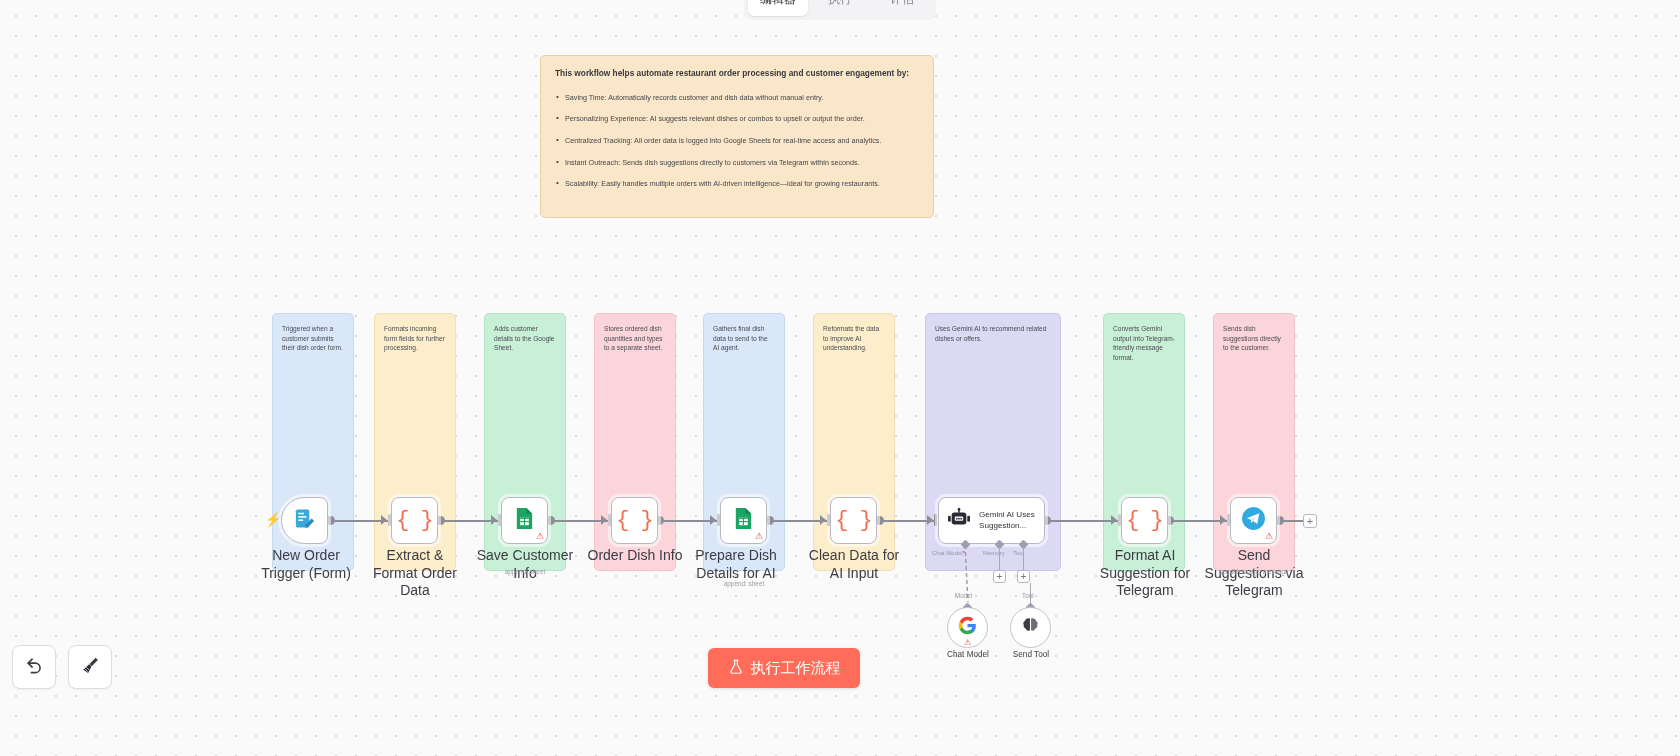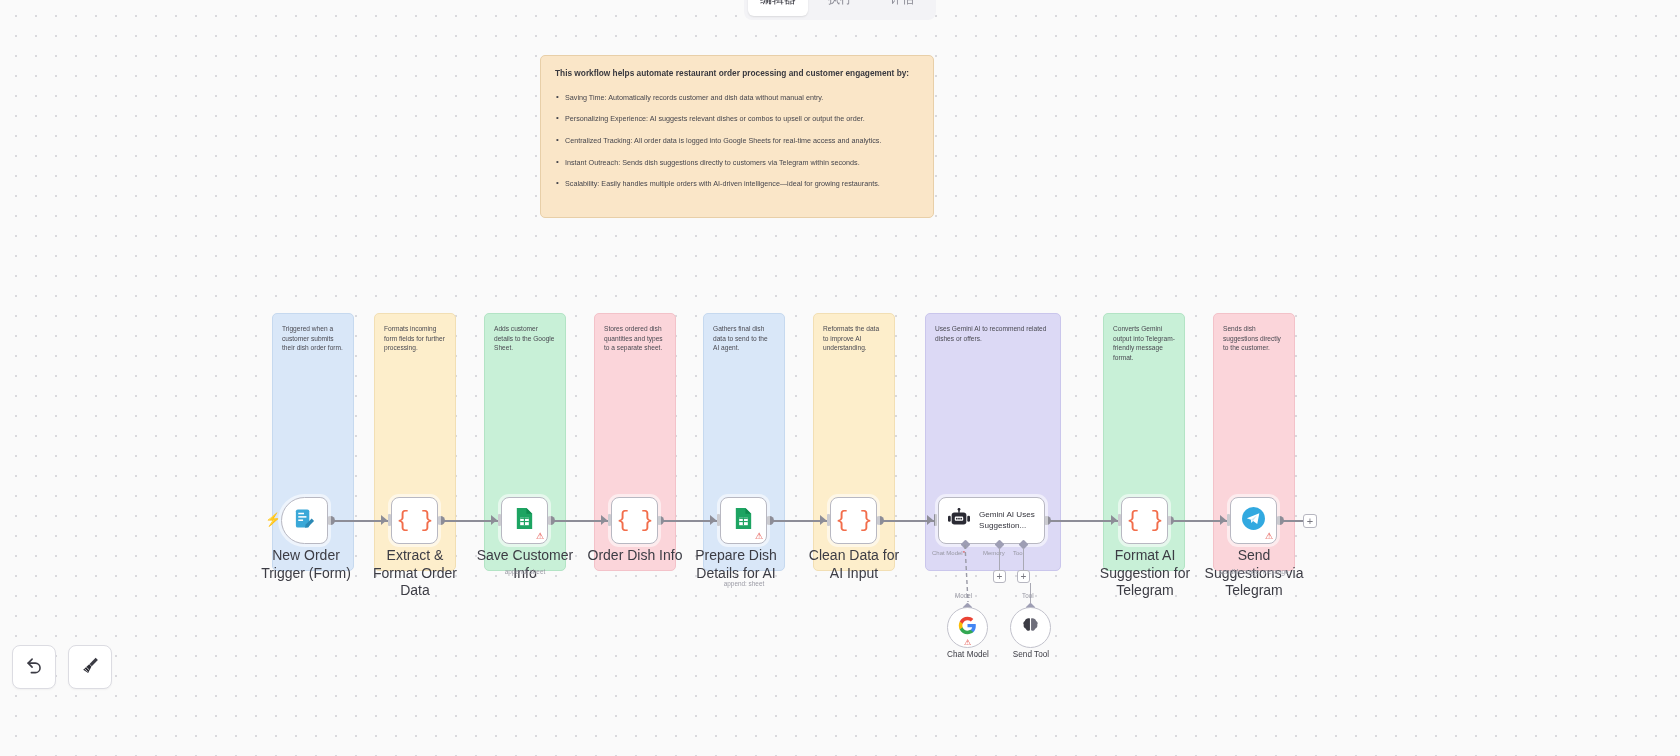--- a/index.html
+++ b/index.html
@@ -594,14 +594,23 @@
     <span>
       <svg width="19" height="19" viewBox="0 0 24 24">
         <path d="M18.5 2.3 L21.3 5.1 L13.6 12.8 L10.8 10 Z" fill="#3b3b44"></path>
         <path d="M10.4 10.4 L13.2 13.2 L9 21.6 L2.8 17.4 Z" fill="#2c2c34"></path>
         <path d="M4.6 16.2 L8.4 19.8" stroke="#fff" stroke-width="0.9"></path>
         <path d="M6.6 14.0 L10.4 17.6" stroke="#fff" stroke-width="0.9"></path>
       </svg>
     </span>
   </div>
 
+  <button id="execbtn">
+    <span>
+      <svg width="16" height="16" viewBox="0 0 24 24" fill="none" stroke="#fff" stroke-width="1.8" stroke-linecap="round" stroke-linejoin="round">
+        <path d="M9 2h6"></path>
+        <path d="M10 2v6.5L4.6 18.4A2 2 0 0 0 6.4 21.4h11.2a2 2 0 0 0 1.8-3L14 8.5V2"></path>
+      </svg>
+    </span>
+    <span>执行工作流程</span>
+  </button>
 
 </div>
 
 </body></html>

